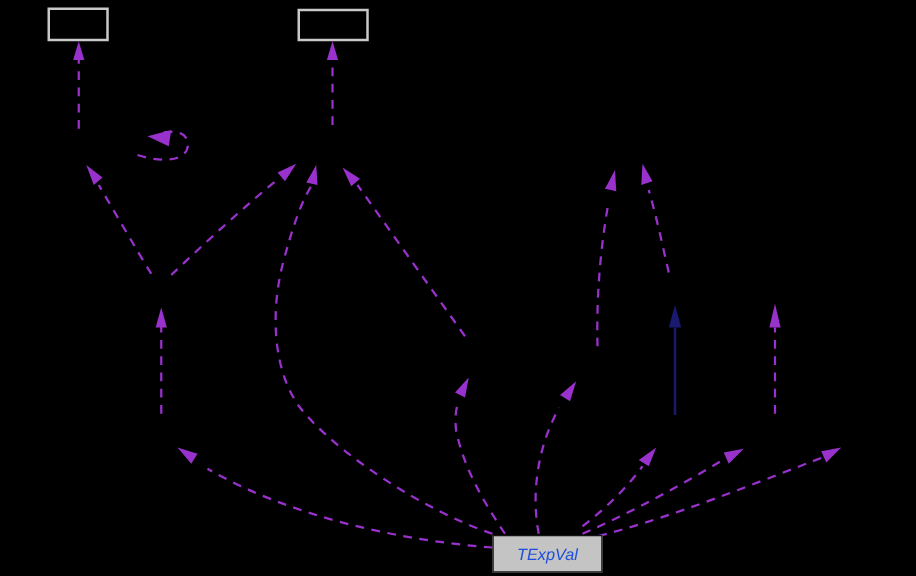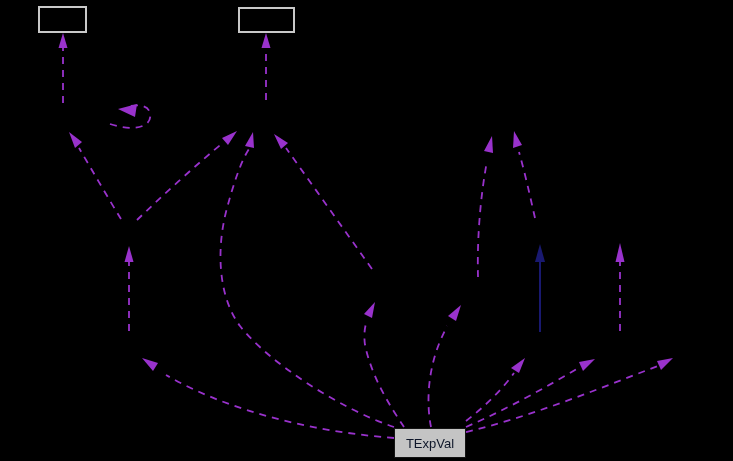--- a/index.html
+++ b/index.html
@@ -66,17 +66,17 @@
     </svg>
 
   <div class="node outlined" style="left: 38px; top: 6px; width: 49px; height: 27px; border-color: rgb(201, 201, 201); color: rgb(0, 0, 0);">
     <span></span>
   </div>
 
   <div class="node outlined" style="left: 238px; top: 7px; width: 57px; height: 26px; border-color: rgb(201, 201, 201); color: rgb(0, 0, 0);">
     <span></span>
   </div>
 
-  <div class="node filled" style="left: 394px; top: 428px; width: 72px; height: 30px; background: rgb(196, 196, 196); color: #0f172a;">
+  <div class="node filled" style="left: 394px; top: 428px; width: 88px; height: 30px; background: rgb(196, 196, 196); color: #1d4ed8; font-style: italic;">
     <span>TExpVal</span>
   </div>
 
 </div>
 
 </body></html>

